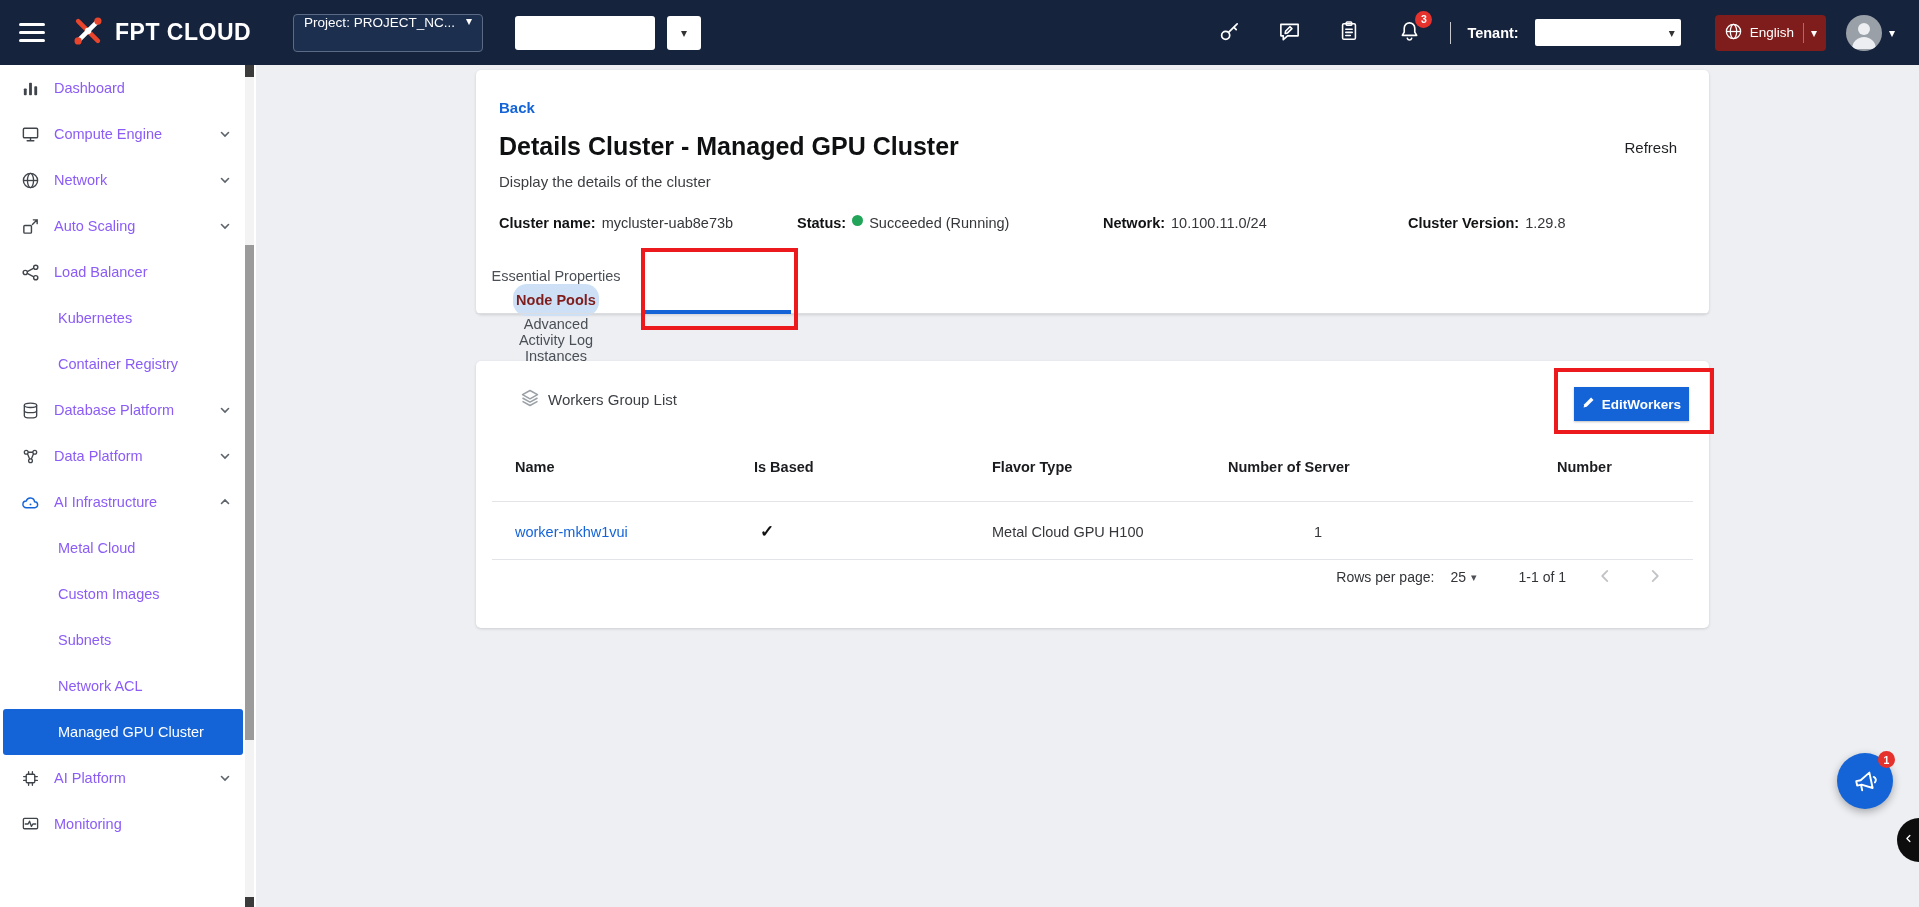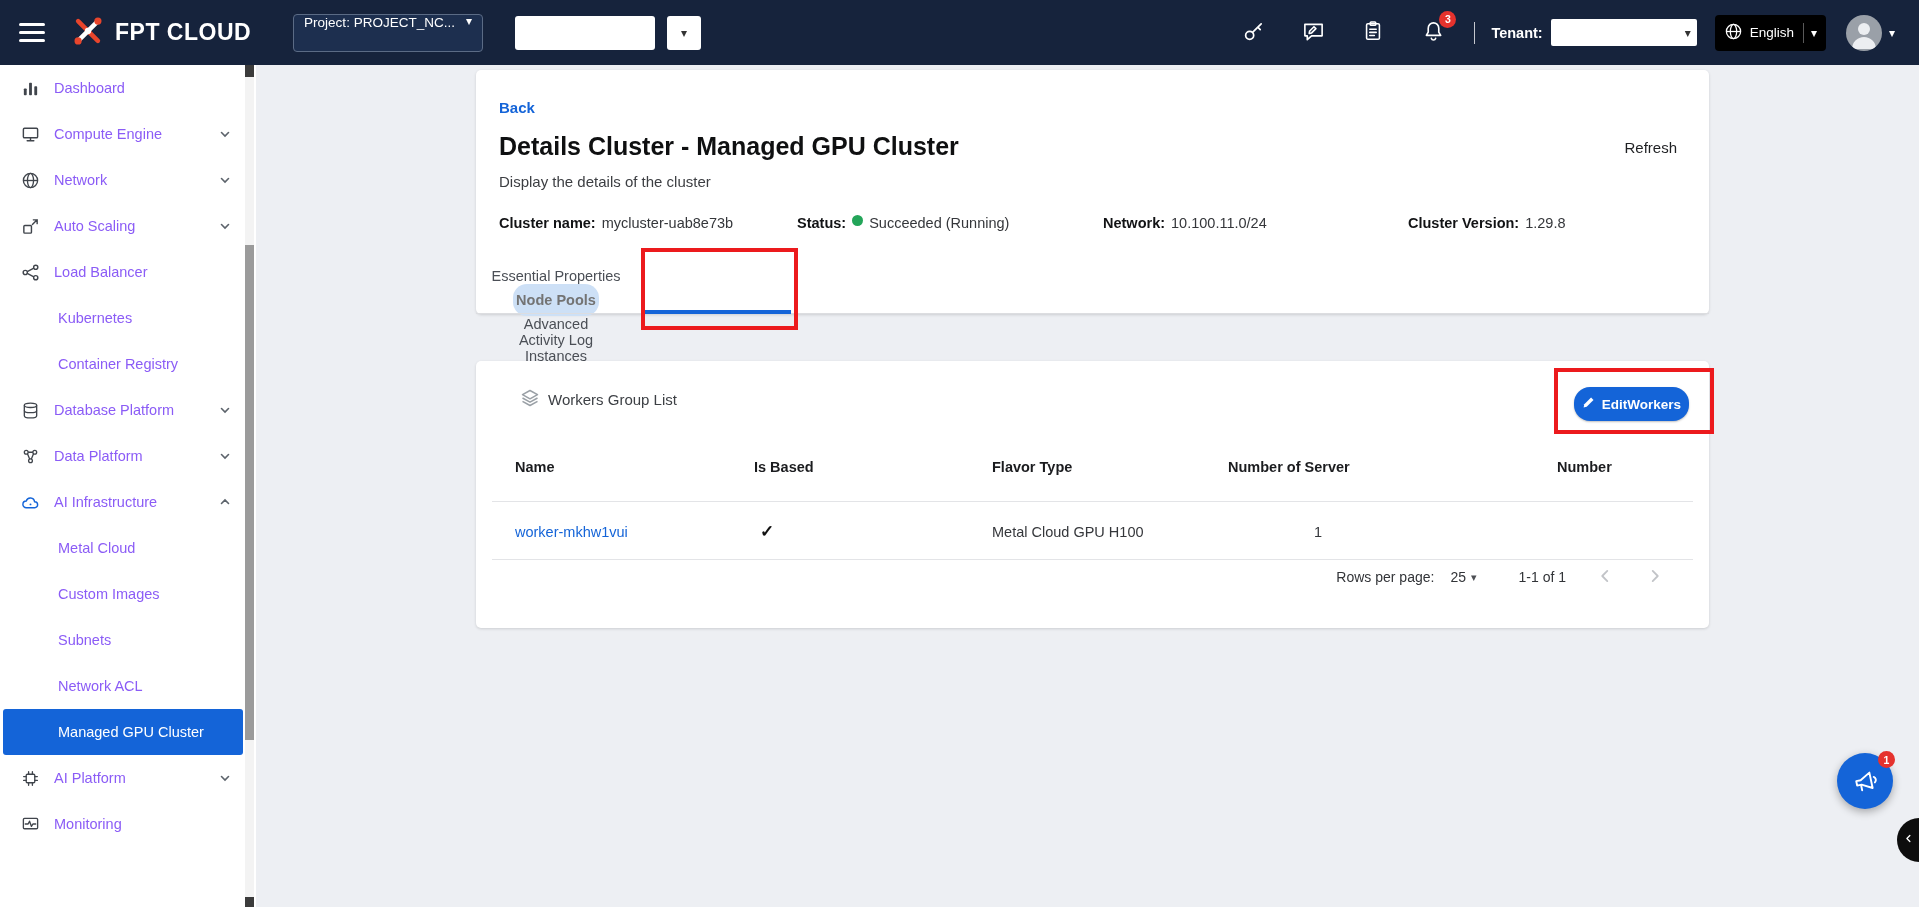--- a/index.html
+++ b/index.html
@@ -32,27 +32,27 @@
   .resource-combo input { width:140px; height:34px; border:none; border-radius:3px; background:#fff; padding:0 8px; font-size:13px; }
   .resource-caret-btn { width:34px; height:34px; background:#fff; border:none; border-radius:3px; color:#333; display:flex; align-items:center; justify-content:center; cursor:pointer; }
   .nav-right { margin-left:auto; display:flex; align-items:center; padding-right:24px; }
   .icon-btn { width:30px; height:30px; background:transparent; border:none; display:flex; align-items:center; justify-content:center; cursor:pointer; position:relative; margin-left:30px; }
   .badge {
     position:absolute; top:-7px; right:-8px; min-width:17px; height:17px; border-radius:9px;
     background:#e5322d; color:#fff; font-size:10.5px; font-weight:700;
     display:flex; align-items:center; justify-content:center; padding:0 4px;
   }
   .nav-sep { width:1px; height:22px; background:rgba(255,255,255,0.75); margin:0 16px 0 26px; }
-  .tenant-label { font-size:14.5px; font-weight:700; color:#fff; margin-right:8px;text-align:right; }
+  .tenant-label { font-size:14.5px; font-weight:700; color:#fff; margin-right:16px;text-align:right; }
   .tenant-select {
     width:146px; height:27px; background:#fff; border-radius:2px; color:#333;
     display:flex; align-items:center; justify-content:flex-end; padding:0 6px; cursor:pointer;
   }
   .lang-btn {
-    margin-left:18px; height:36px; background:#000000; border:none; border-radius:4px;
+    margin-left:34px; height:36px; background:#7f1d1d; border:none; border-radius:4px;
     display:flex; align-items:center; gap:7px; color:#fff; font-size:13.5px; padding:0 9px; cursor:pointer;
   }
   .lang-div { width:1px; height:20px; background:rgba(255,255,255,0.35); margin-left:2px; }
   .avatar-group { display:flex; align-items:center; gap:7px; margin-left:20px; cursor:pointer; }
   .avatar { width:36px; height:36px; border-radius:50%; background:#9aa0a8; overflow:hidden; display:flex; align-items:flex-end; justify-content:center; }
 
   
   .sidebar {
     position:absolute; top:65px; left:0; width:256px; bottom:0; background:#fff; z-index:10;
   }
@@ -91,28 +91,28 @@
   .info-group .info-label { font-weight:700; color:#121315; }
   .info-group .info-value { color:#35373b; }
   .status-dot { width:11px; height:11px; border-radius:50%; background:#23a559; display:inline-block; }
 
   .tabs { position:absolute; left:0; right:0; bottom:0; height:46px; display:flex;flex-direction:column; }
   .tabs-divider { position:absolute; left:0; right:0; bottom:0; height:1px; background:#dcdde0; }
   .tab {
     width:160px; height:46px; display:flex; align-items:center; justify-content:center;
     font-size:14.5px; color:#4b4f56; cursor:pointer;
   }
-  .tab.active { color:#737373; font-weight:700; }
+  .tab.active { color:#7f1d1d; font-weight:700; }
   .tab.active .tab-label-wrap { background:#cde0f6; border-radius:14px; padding:8px 3px; }
   .tab-indicator { position:absolute; bottom:0; left:165px; width:150px; height:4px; background:#1464d8; z-index:2; }
 
   .workers-title { position:absolute; left:44px; top:27px; display:flex; align-items:center; gap:8px; font-size:15px; color:#3d4045; }
   .edit-btn {
     position:absolute; left:1098px; top:26px; width:115px; height:34px; background:#1464d8; border:none;
-    border-radius:16px; color:#fff; font-size:13.5px; font-weight:700; display:flex; align-items:center;
+    border-radius:0; color:#fff; font-size:13.5px; font-weight:700; display:flex; align-items:center;
     justify-content:center; gap:7px; cursor:pointer; box-shadow:0 1px 2px rgba(0,0,0,0.25);
   }
 
   .tbl-row {
     position:absolute; left:39px; right:24px; display:grid;
     grid-template-columns:239px 238px 236px 329px 1fr; align-items:center; font-size:14.5px;
   }
   .tbl-head { top:98px; font-weight:700; color:#1b1c1f; }
   .tbl-data { top:160px; color:#35373b; }
   .tbl-divider { position:absolute; left:16px; right:16px; height:1px; background:#e3e4e7; }

